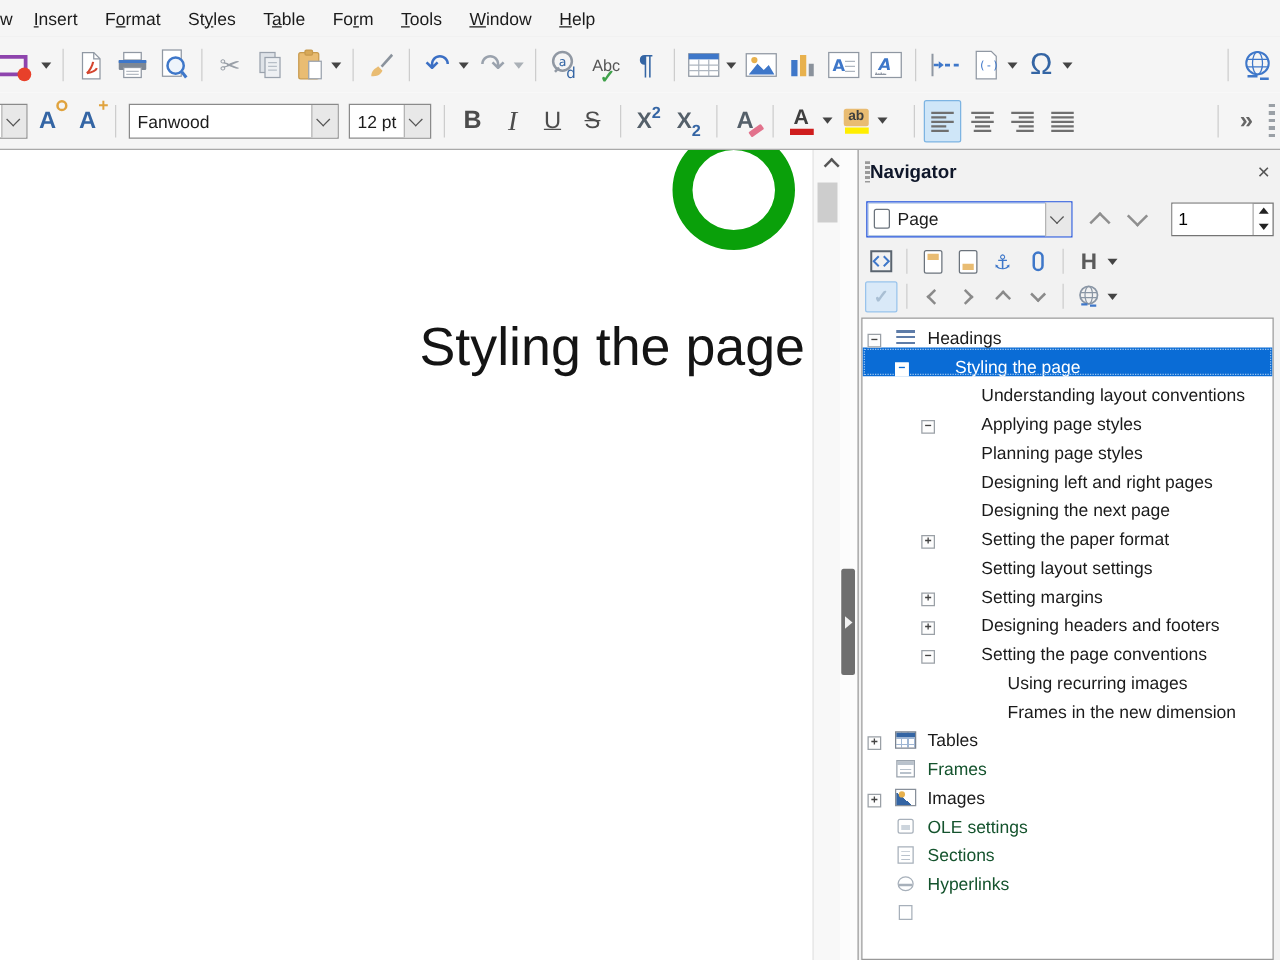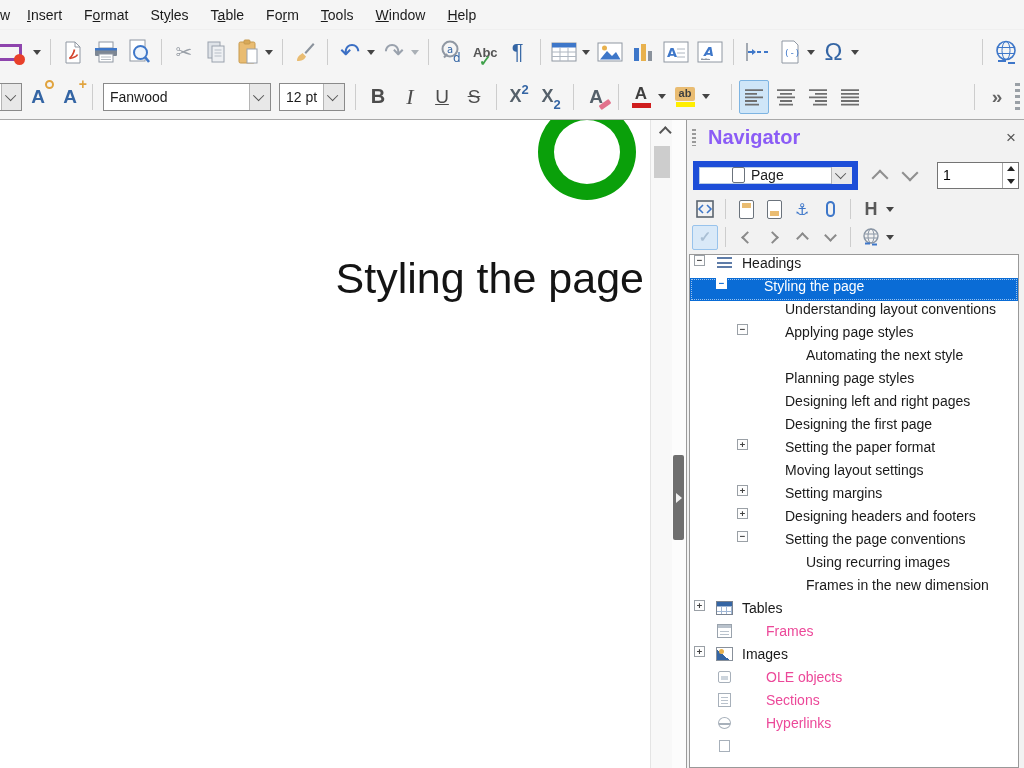--- a/index.html
+++ b/index.html
@@ -24,21 +24,21 @@
   .sep{width:1px;height:26px;background:#cdcdcd;margin:0 6px;flex:none;}
   .caret{width:0;height:0;border-left:4px solid transparent;border-right:4px solid transparent;
          border-top:5px solid #444;margin:0 3px 0 1px;align-self:center;}
   .caret.dis{border-top-color:#aab0b6;}
   .glyph{font-size:20px;color:#4c4c4c;line-height:1;}
   .blue{color:#3465a4;}
 
   .newicon{width:26px;height:17px;border:3px solid #8e44ad;position:relative;margin-left:-14px;}
   .newicon::after{content:"";position:absolute;right:-6px;bottom:-7px;width:11px;height:11px;border-radius:50%;background:#e8402a;}
 
-  .spell{position:relative;font-weight:bold;font-size:13px;color:#555;}
+  .spell{position:relative;font-weight:normal;font-size:13px;color:#555;}
   .spell::after{content:"\2713";position:absolute;left:6px;top:7px;color:#3fa14a;font-size:15px;font-weight:bold;}
 
   .undo{font-size:24px;line-height:1;color:#3b6fc4;}
   .redo{font-size:24px;line-height:1;color:#9aa2ad;}
   .scissors{font-size:20px;color:#9aa0a8;}
 
   
   .combo{height:28px;background:#fff;border:1px solid #8a8a8a;display:flex;align-items:center;font-size:14px;}
   .combo .cval{flex:1;padding:0 6px;white-space:nowrap;overflow:hidden;}
   .combo .cbtn{width:21px;height:100%;background:#e8e8e8;border-left:1px solid #b5b5b5;display:flex;align-items:center;justify-content:center;}
@@ -93,25 +93,25 @@
   
   .hstrip{position:absolute;left:672px;top:120px;width:14px;height:648px;background:#fcfcfc;}
   .hhandle{position:absolute;left:1px;top:335px;width:11px;height:85px;background:#6f6f6f;border-radius:2px;
            display:flex;align-items:center;justify-content:center;}
   .hhandle::after{content:"";width:0;height:0;border-top:5px solid transparent;border-bottom:5px solid transparent;border-left:6px solid #f2f2f2;}
 
   
   .navigator{position:absolute;left:686px;top:120px;width:338px;height:648px;background:#f2f2f2;border-left:1px solid #9b9b9b;}
   .nav-title{position:absolute;left:0;top:0;width:100%;height:34px;display:flex;align-items:center;}
   .tgrip{width:4px;height:17px;margin-left:5px;background:repeating-linear-gradient(to bottom,#9a9a9a 0 2px,transparent 2px 4px);}
-  .nav-title b{font-size:20px;margin-left:12px;color:#8b5cf6;}
+  .nav-title b{font-size:15px;margin-left:0;color:#0f172a;}
   .nav-close{margin-left:auto;margin-right:8px;font-size:17px;color:#555;line-height:1;}
 
   .nav-controls{position:absolute;left:6px;top:40px;width:326px;height:30px;display:flex;align-items:center;}
-  .pagecombo{width:168px;height:29px;border:6px solid #1d4ed8;box-shadow:0 0 0 1px #b9cde4 inset;padding-left:28px;}
+  .pagecombo{width:168px;height:29px;border:1px solid #1d4ed8;box-shadow:0 0 0 1px #b9cde4 inset;}
   .pgico{width:13px;height:16px;border:1.5px solid #6b737c;border-radius:2px;background:#fff;position:relative;flex:none;margin-left:5px;}
   .pgico.head::before,.pgico.foot::before{content:"";position:absolute;left:2px;right:2px;height:5px;background:#e9bc72;}
   .pgico.head::before{top:2px;} .pgico.foot::before{bottom:2px;}
   .bigchev{width:12px;height:12px;border-left:2px solid #8f8f8f;border-bottom:2px solid #8f8f8f;flex:none;}
   .bigchev.up{transform:rotate(135deg);margin:6px 9px 0 16px;}
   .bigchev.down{transform:rotate(-45deg);margin:-4px 9px 0 9px;}
   .spin{margin-left:12px;width:84px;height:27px;background:#fff;border:1px solid #747474;display:flex;}
   .spin input{flex:1;border:none;outline:none;font-size:14px;padding:0 5px;width:50px;font-family:"Liberation Sans",sans-serif;}
   .steppers{width:16px;border-left:1px solid #aaa;display:flex;flex-direction:column;}
   .steppers span{flex:1;display:flex;align-items:center;justify-content:center;}
@@ -127,21 +127,21 @@
   .hglyph{font-size:18px;font-weight:bold;color:#5a5a5a;}
   .navcheck{font-size:15px;color:#a9bfd4;font-weight:bold;}
   .schev{width:9px;height:9px;border-left:2px solid #8a8a8a;border-bottom:2px solid #8a8a8a;}
   .schev.left{transform:rotate(45deg);margin-left:3px;}
   .schev.right{transform:rotate(225deg);margin-right:3px;}
   .schev.up{transform:rotate(135deg);margin-top:3px;}
   .schev.down{transform:rotate(-45deg);margin-bottom:3px;}
 
   
   .tree{position:absolute;left:2px;top:134px;width:330px;height:514px;background:#fff;border:1px solid #999;overflow:hidden;}
-  .trow{height:23px;display:flex;align-items:flex-start;font-size:14px;color:#1a1a1a;padding-left:4px;white-space:nowrap;}
+  .trow{height:23px;display:flex;align-items:flex-end;font-size:14px;color:#1a1a1a;padding-left:4px;white-space:nowrap;}
   .trow.d1{padding-left:26px;} .trow.d2{padding-left:47px;} .trow.d3{padding-left:68px;}
   .exp{width:11px;height:11px;border:1px solid #9aa0a6;background:#fdfdfd;flex:none;margin-right:11px;
        position:relative;visibility:hidden;}
   .trow[data-exp] .exp{visibility:visible;}
   .exp::before{position:absolute;left:0;top:0;width:9px;height:9px;display:flex;align-items:center;justify-content:center;
                font:bold 9px/9px "DejaVu Sans Mono",monospace;color:#444;}
   .trow[data-exp="-"] .exp::before{content:"\2212";}
   .trow[data-exp="+"] .exp::before{content:"+";}
   .ticon{width:17px;height:16px;margin-right:9px;position:relative;flex:none;visibility:hidden;}
   .trow[data-icon] .ticon{visibility:visible;}
@@ -161,21 +161,21 @@
   .trow[data-icon="ole"] .ticon::before{content:"";position:absolute;inset:2px 2px;border:1px solid #a7b0ba;border-radius:2px;}
   .trow[data-icon="ole"] .ticon::after{content:"";position:absolute;left:5px;right:5px;top:7px;height:4px;background:#cdd5dd;}
   .trow[data-icon="bookmark"] .ticon::before{content:"\2691";position:absolute;left:2px;top:-1px;color:#7b93b5;
       font:13px "DejaVu Sans",sans-serif;}
   .trow[data-icon="section"] .ticon::before{content:"";position:absolute;inset:1px 2px;border:1px solid #a7b0ba;background:#fff;}
   .trow[data-icon="section"] .ticon::after{content:"";position:absolute;left:5px;right:5px;top:5px;height:7px;
       background:repeating-linear-gradient(to bottom,#b9c2cc 0 1px,transparent 1px 3px);}
   .trow[data-icon="hyperlink"] .ticon::before{content:"";position:absolute;inset:2px 2px;border:1.5px solid #a7b0ba;border-radius:50%;}
   .trow[data-icon="hyperlink"] .ticon::after{content:"";position:absolute;left:3px;right:3px;top:8px;height:1.5px;background:#a7b0ba;}
   .trow[data-icon="generic"] .ticon::before{content:"";position:absolute;inset:2px 3px;border:1px solid #a7b0ba;}
-  .trow.gray .tlabel{color:#ec4899;margin-left:24px;}
+  .trow.gray .tlabel{color:#14532d;}
   .trow.selected{background:#0a6cd6;outline:1px dotted #9cc3ee;outline-offset:-2px;}
   .trow.selected .tlabel{color:#fff;}
   .trow.selected .exp{background:#fff;border-color:#fff;}
   .trow.selected .exp::before{color:#0a6cd6;}
 </style>
 </head>
 <body>
 
 <div class="menubar">
   <span class="menu-partial">w</span>
@@ -602,94 +602,89 @@
       <div class="trow d2">
     <span class="exp"></span>
     <span class="ticon"></span>
     <span class="tlabel">Understanding layout conventions</span>
   </div>
       <div class="trow d2" data-exp="-">
     <span class="exp"></span>
     <span class="ticon"></span>
     <span class="tlabel">Applying page styles</span>
   </div>
+      <div class="trow d2">
+    <span class="exp"></span>
+    <span class="ticon"></span>
+    <span class="tlabel">Planning page styles</span>
+  </div>
+      <div class="trow d2">
+    <span class="exp"></span>
+    <span class="ticon"></span>
+    <span class="tlabel">Designing left and right pages</span>
+  </div>
+      <div class="trow d2">
+    <span class="exp"></span>
+    <span class="ticon"></span>
+    <span class="tlabel">Designing the next page</span>
+  </div>
+      <div class="trow d2" data-exp="+">
+    <span class="exp"></span>
+    <span class="ticon"></span>
+    <span class="tlabel">Setting the paper format</span>
+  </div>
+      <div class="trow d2">
+    <span class="exp"></span>
+    <span class="ticon"></span>
+    <span class="tlabel">Setting layout settings</span>
+  </div>
+      <div class="trow d2" data-exp="+">
+    <span class="exp"></span>
+    <span class="ticon"></span>
+    <span class="tlabel">Setting margins</span>
+  </div>
+      <div class="trow d2" data-exp="+">
+    <span class="exp"></span>
+    <span class="ticon"></span>
+    <span class="tlabel">Designing headers and footers</span>
+  </div>
+      <div class="trow d2" data-exp="-">
+    <span class="exp"></span>
+    <span class="ticon"></span>
+    <span class="tlabel">Setting the page conventions</span>
+  </div>
       <div class="trow d3">
     <span class="exp"></span>
     <span class="ticon"></span>
-    <span class="tlabel">Automating the next style</span>
-  </div>
-      <div class="trow d2">
-    <span class="exp"></span>
-    <span class="ticon"></span>
-    <span class="tlabel">Planning page styles</span>
-  </div>
-      <div class="trow d2">
-    <span class="exp"></span>
-    <span class="ticon"></span>
-    <span class="tlabel">Designing left and right pages</span>
-  </div>
-      <div class="trow d2">
-    <span class="exp"></span>
-    <span class="ticon"></span>
-    <span class="tlabel">Designing the first page</span>
-  </div>
-      <div class="trow d2" data-exp="+">
-    <span class="exp"></span>
-    <span class="ticon"></span>
-    <span class="tlabel">Setting the paper format</span>
-  </div>
-      <div class="trow d2">
-    <span class="exp"></span>
-    <span class="ticon"></span>
-    <span class="tlabel">Moving layout settings</span>
-  </div>
-      <div class="trow d2" data-exp="+">
-    <span class="exp"></span>
-    <span class="ticon"></span>
-    <span class="tlabel">Setting margins</span>
-  </div>
-      <div class="trow d2" data-exp="+">
-    <span class="exp"></span>
-    <span class="ticon"></span>
-    <span class="tlabel">Designing headers and footers</span>
-  </div>
-      <div class="trow d2" data-exp="-">
-    <span class="exp"></span>
-    <span class="ticon"></span>
-    <span class="tlabel">Setting the page conventions</span>
+    <span class="tlabel">Using recurring images</span>
   </div>
       <div class="trow d3">
     <span class="exp"></span>
     <span class="ticon"></span>
-    <span class="tlabel">Using recurring images</span>
-  </div>
-      <div class="trow d3">
-    <span class="exp"></span>
-    <span class="ticon"></span>
     <span class="tlabel">Frames in the new dimension</span>
   </div>
       <div class="trow d0" data-exp="+" data-icon="table">
     <span class="exp"></span>
     <span class="ticon"></span>
     <span class="tlabel">Tables</span>
   </div>
       <div class="trow d0 gray" data-icon="frame">
     <span class="exp"></span>
     <span class="ticon"></span>
     <span class="tlabel">Frames</span>
   </div>
       <div class="trow d0" data-exp="+" data-icon="image">
     <span class="exp"></span>
     <span class="ticon"></span>
     <span class="tlabel">Images</span>
   </div>
       <div class="trow d0 gray" data-icon="ole">
     <span class="exp"></span>
     <span class="ticon"></span>
-    <span class="tlabel">OLE objects</span>
+    <span class="tlabel">OLE settings</span>
   </div>
       <div class="trow d0 gray" data-icon="section">
     <span class="exp"></span>
     <span class="ticon"></span>
     <span class="tlabel">Sections</span>
   </div>
       <div class="trow d0 gray" data-icon="hyperlink">
     <span class="exp"></span>
     <span class="ticon"></span>
     <span class="tlabel">Hyperlinks</span>

